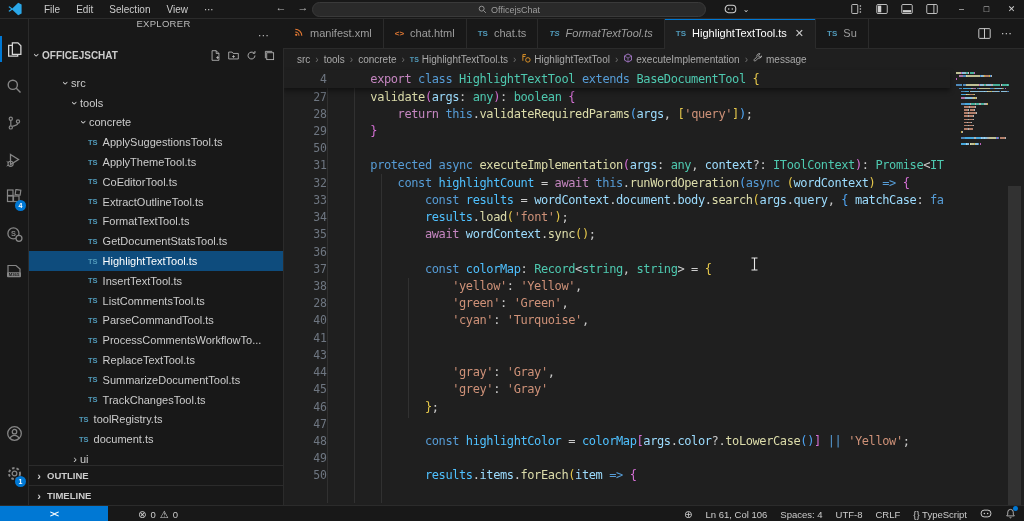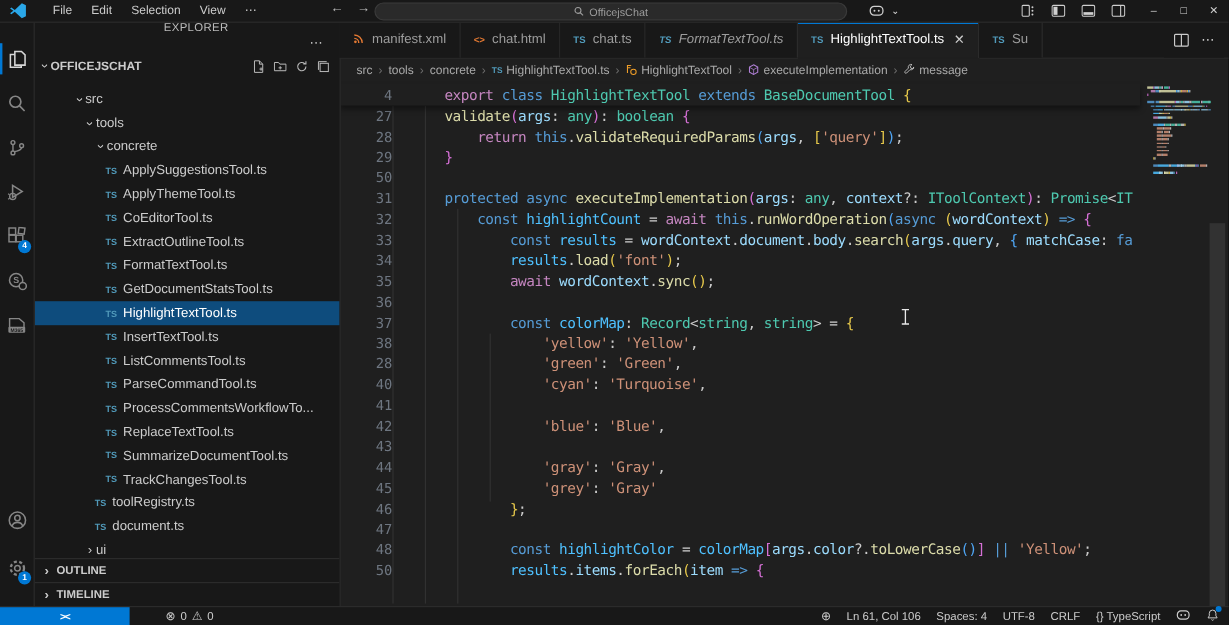--- a/index.html
+++ b/index.html
@@ -436,27 +436,27 @@
       <div class="cline"><span class="gut">32</span><span class="ctext"><span style="color: rgb(204, 204, 204);">        </span><span style="color: rgb(86, 156, 214);">const</span><span style="color: rgb(204, 204, 204);"> </span><span style="color: rgb(79, 193, 255);">highlightCount</span><span style="color: rgb(204, 204, 204);"> = </span><span style="color: rgb(197, 134, 192);">await</span><span style="color: rgb(204, 204, 204);"> </span><span style="color: rgb(86, 156, 214);">this</span><span style="color: rgb(204, 204, 204);">.</span><span style="color: rgb(220, 220, 170);">runWordOperation</span><span style="color: rgb(79, 166, 245);">(</span><span style="color: rgb(86, 156, 214);">async</span><span style="color: rgb(204, 204, 204);"> </span><span style="color: rgb(230, 200, 75);">(</span><span style="color: rgb(156, 220, 254);">wordContext</span><span style="color: rgb(230, 200, 75);">)</span><span style="color: rgb(204, 204, 204);"> </span><span style="color: rgb(86, 156, 214);">=&gt;</span><span style="color: rgb(204, 204, 204);"> </span><span style="color: rgb(214, 112, 214);">{</span></span></div>
       <div class="cline"><span class="gut">33</span><span class="ctext"><span style="color: rgb(204, 204, 204);">            </span><span style="color: rgb(86, 156, 214);">const</span><span style="color: rgb(204, 204, 204);"> </span><span style="color: rgb(79, 193, 255);">results</span><span style="color: rgb(204, 204, 204);"> = </span><span style="color: rgb(156, 220, 254);">wordContext</span><span style="color: rgb(204, 204, 204);">.</span><span style="color: rgb(156, 220, 254);">document</span><span style="color: rgb(204, 204, 204);">.</span><span style="color: rgb(156, 220, 254);">body</span><span style="color: rgb(204, 204, 204);">.</span><span style="color: rgb(220, 220, 170);">search</span><span style="color: rgb(230, 200, 75);">(</span><span style="color: rgb(156, 220, 254);">args</span><span style="color: rgb(204, 204, 204);">.</span><span style="color: rgb(156, 220, 254);">query</span><span style="color: rgb(204, 204, 204);">, </span><span style="color: rgb(79, 166, 245);">{</span><span style="color: rgb(204, 204, 204);"> </span><span style="color: rgb(156, 220, 254);">matchCase</span><span style="color: rgb(204, 204, 204);">: </span><span style="color: rgb(86, 156, 214);">fa</span></span></div>
       <div class="cline"><span class="gut">34</span><span class="ctext"><span style="color: rgb(204, 204, 204);">            </span><span style="color: rgb(79, 193, 255);">results</span><span style="color: rgb(204, 204, 204);">.</span><span style="color: rgb(220, 220, 170);">load</span><span style="color: rgb(230, 200, 75);">(</span><span style="color: rgb(206, 145, 120);">'font'</span><span style="color: rgb(230, 200, 75);">)</span><span style="color: rgb(204, 204, 204);">;</span></span></div>
       <div class="cline"><span class="gut">35</span><span class="ctext"><span style="color: rgb(204, 204, 204);">            </span><span style="color: rgb(197, 134, 192);">await</span><span style="color: rgb(204, 204, 204);"> </span><span style="color: rgb(156, 220, 254);">wordContext</span><span style="color: rgb(204, 204, 204);">.</span><span style="color: rgb(220, 220, 170);">sync</span><span style="color: rgb(230, 200, 75);">()</span><span style="color: rgb(204, 204, 204);">;</span></span></div>
       <div class="cline"><span class="gut">36</span><span class="ctext"></span></div>
       <div class="cline"><span class="gut">37</span><span class="ctext"><span style="color: rgb(204, 204, 204);">            </span><span style="color: rgb(86, 156, 214);">const</span><span style="color: rgb(204, 204, 204);"> </span><span style="color: rgb(79, 193, 255);">colorMap</span><span style="color: rgb(204, 204, 204);">: </span><span style="color: rgb(78, 201, 176);">Record</span><span style="color: rgb(204, 204, 204);">&lt;</span><span style="color: rgb(78, 201, 176);">string</span><span style="color: rgb(204, 204, 204);">, </span><span style="color: rgb(78, 201, 176);">string</span><span style="color: rgb(204, 204, 204);">&gt; = </span><span style="color: rgb(230, 200, 75);">{</span></span></div>
       <div class="cline"><span class="gut">38</span><span class="ctext"><span style="color: rgb(204, 204, 204);">                </span><span style="color: rgb(206, 145, 120);">'yellow'</span><span style="color: rgb(204, 204, 204);">: </span><span style="color: rgb(206, 145, 120);">'Yellow'</span><span style="color: rgb(204, 204, 204);">,</span></span></div>
       <div class="cline"><span class="gut">28</span><span class="ctext"><span style="color: rgb(204, 204, 204);">                </span><span style="color: rgb(206, 145, 120);">'green'</span><span style="color: rgb(204, 204, 204);">: </span><span style="color: rgb(206, 145, 120);">'Green'</span><span style="color: rgb(204, 204, 204);">,</span></span></div>
       <div class="cline"><span class="gut">40</span><span class="ctext"><span style="color: rgb(204, 204, 204);">                </span><span style="color: rgb(206, 145, 120);">'cyan'</span><span style="color: rgb(204, 204, 204);">: </span><span style="color: rgb(206, 145, 120);">'Turquoise'</span><span style="color: rgb(204, 204, 204);">,</span></span></div>
       <div class="cline"><span class="gut">41</span></div>
-      <div class="cline"><span class="gut">42</span><span class="ctext"><span style="color: rgb(204, 204, 204);">                </span><span style="color: rgb(206, 145, 120);">'blue'</span><span style="color: rgb(204, 204, 204);">: </span><span style="color: rgb(206, 145, 120);">'Blue'</span><span style="color: rgb(204, 204, 204);">,</span></span></div>
       <div class="cline"><span class="gut">43</span></div>
       <div class="cline"><span class="gut">44</span><span class="ctext"><span style="color: rgb(204, 204, 204);">                </span><span style="color: rgb(206, 145, 120);">'gray'</span><span style="color: rgb(204, 204, 204);">: </span><span style="color: rgb(206, 145, 120);">'Gray'</span><span style="color: rgb(204, 204, 204);">,</span></span></div>
       <div class="cline"><span class="gut">45</span><span class="ctext"><span style="color: rgb(204, 204, 204);">                </span><span style="color: rgb(206, 145, 120);">'grey'</span><span style="color: rgb(204, 204, 204);">: </span><span style="color: rgb(206, 145, 120);">'Gray'</span></span></div>
       <div class="cline"><span class="gut">46</span><span class="ctext"><span style="color: rgb(204, 204, 204);">            </span><span style="color: rgb(230, 200, 75);">}</span><span style="color: rgb(204, 204, 204);">;</span></span></div>
       <div class="cline"><span class="gut">47</span><span class="ctext"></span></div>
       <div class="cline"><span class="gut">48</span><span class="ctext"><span style="color: rgb(204, 204, 204);">            </span><span style="color: rgb(86, 156, 214);">const</span><span style="color: rgb(204, 204, 204);"> </span><span style="color: rgb(79, 193, 255);">highlightColor</span><span style="color: rgb(204, 204, 204);"> = </span><span style="color: rgb(79, 193, 255);">colorMap</span><span style="color: rgb(214, 112, 214);">[</span><span style="color: rgb(156, 220, 254);">args</span><span style="color: rgb(204, 204, 204);">.</span><span style="color: rgb(156, 220, 254);">color</span><span style="color: rgb(204, 204, 204);">?.</span><span style="color: rgb(220, 220, 170);">toLowerCase</span><span style="color: rgb(79, 166, 245);">()</span><span style="color: rgb(214, 112, 214);">]</span><span style="color: rgb(204, 204, 204);"> </span><span style="color: rgb(86, 156, 214);">||</span><span style="color: rgb(204, 204, 204);"> </span><span style="color: rgb(206, 145, 120);">'Yellow'</span><span style="color: rgb(204, 204, 204);">;</span></span></div>
+      <div class="cline"><span class="gut">49</span><span class="ctext"></span></div>
       <div class="cline"><span class="gut">50</span><span class="ctext"><span style="color: rgb(204, 204, 204);">            </span><span style="color: rgb(79, 193, 255);">results</span><span style="color: rgb(204, 204, 204);">.</span><span style="color: rgb(156, 220, 254);">items</span><span style="color: rgb(204, 204, 204);">.</span><span style="color: rgb(220, 220, 170);">forEach</span><span style="color: rgb(230, 200, 75);">(</span><span style="color: rgb(156, 220, 254);">item</span><span style="color: rgb(204, 204, 204);"> </span><span style="color: rgb(86, 156, 214);">=&gt;</span><span style="color: rgb(204, 204, 204);"> </span><span style="color: rgb(214, 112, 214);">{</span></span></div>
     </div>
 
   <div class="minimap" id="minimap">
       <div class="mrow" style="top: 2px; left: 2px; right: 0px;">
         <span class="mseg" style="left: 2.48px; width: 4.96px; background: rgb(220, 220, 170);"></span>
         <span class="mseg" style="left: 7.44px; width: 1px; background: rgb(214, 112, 214);"></span>
         <span class="mseg" style="left: 8.06px; width: 2.48px; background: rgb(156, 220, 254);"></span>
         <span class="mseg" style="left: 10.54px; width: 1.24px; background: rgb(204, 204, 204);"></span>
         <span class="mseg" style="left: 11.78px; width: 1.86px; background: rgb(78, 201, 176);"></span>

